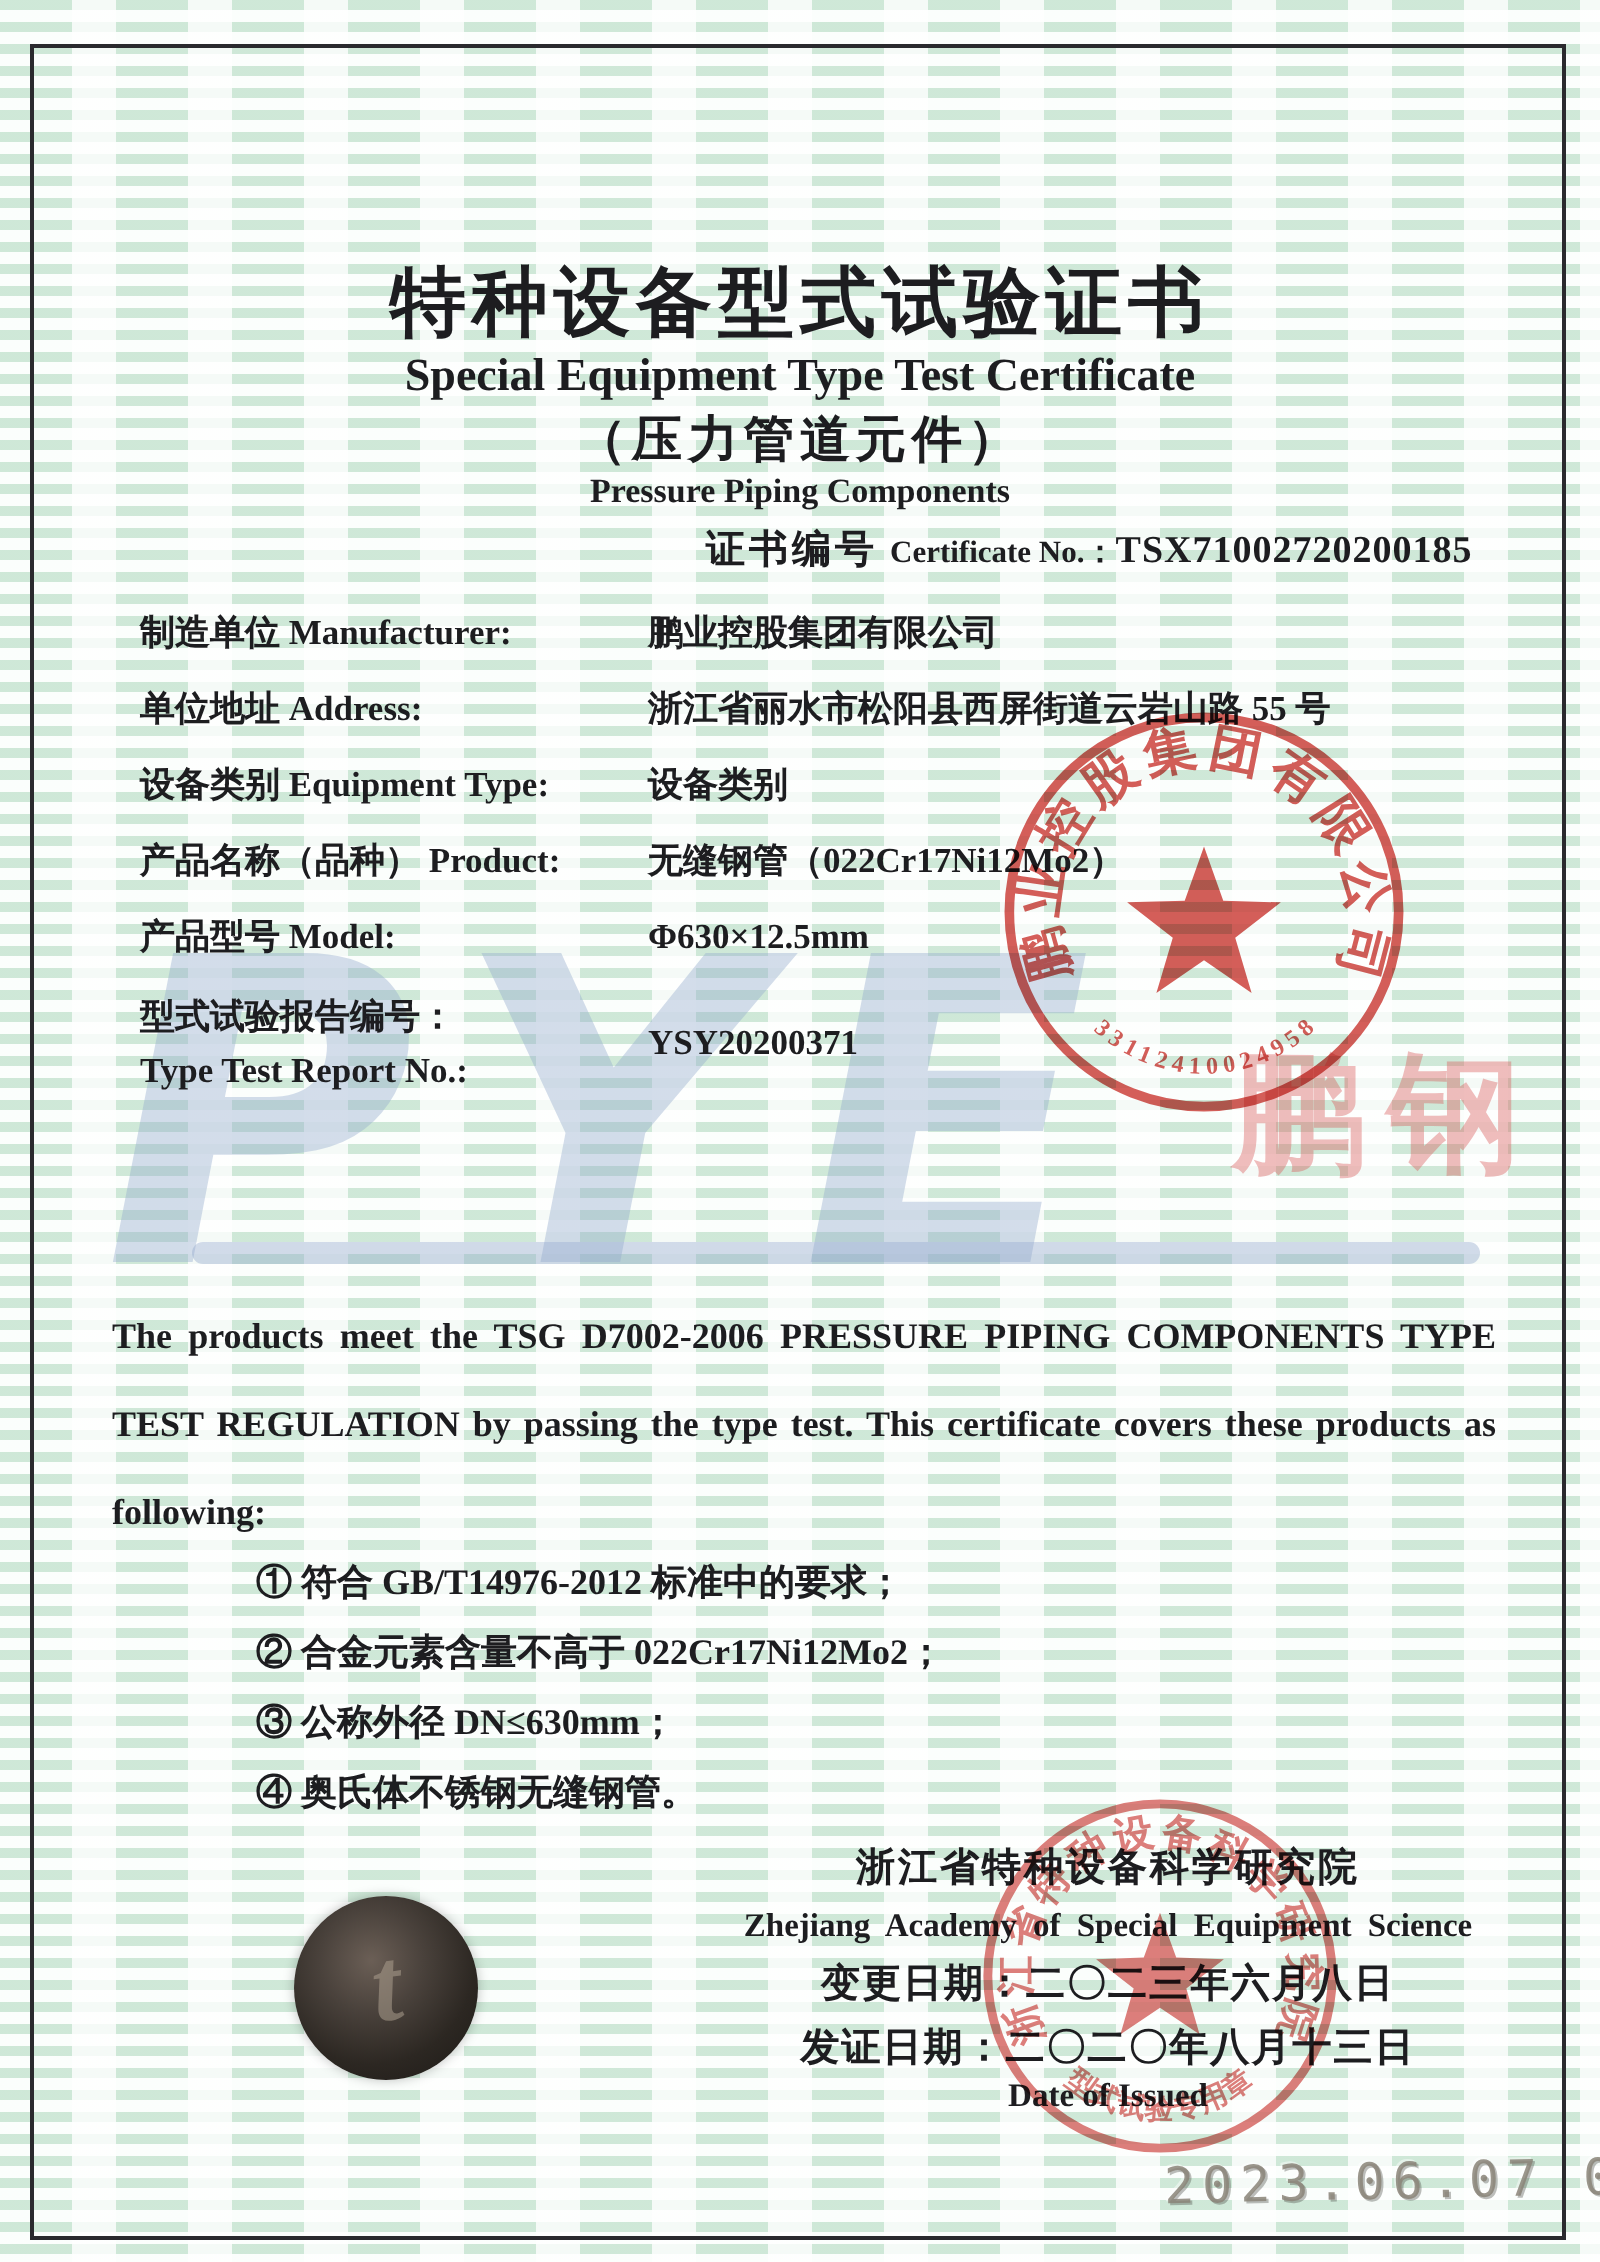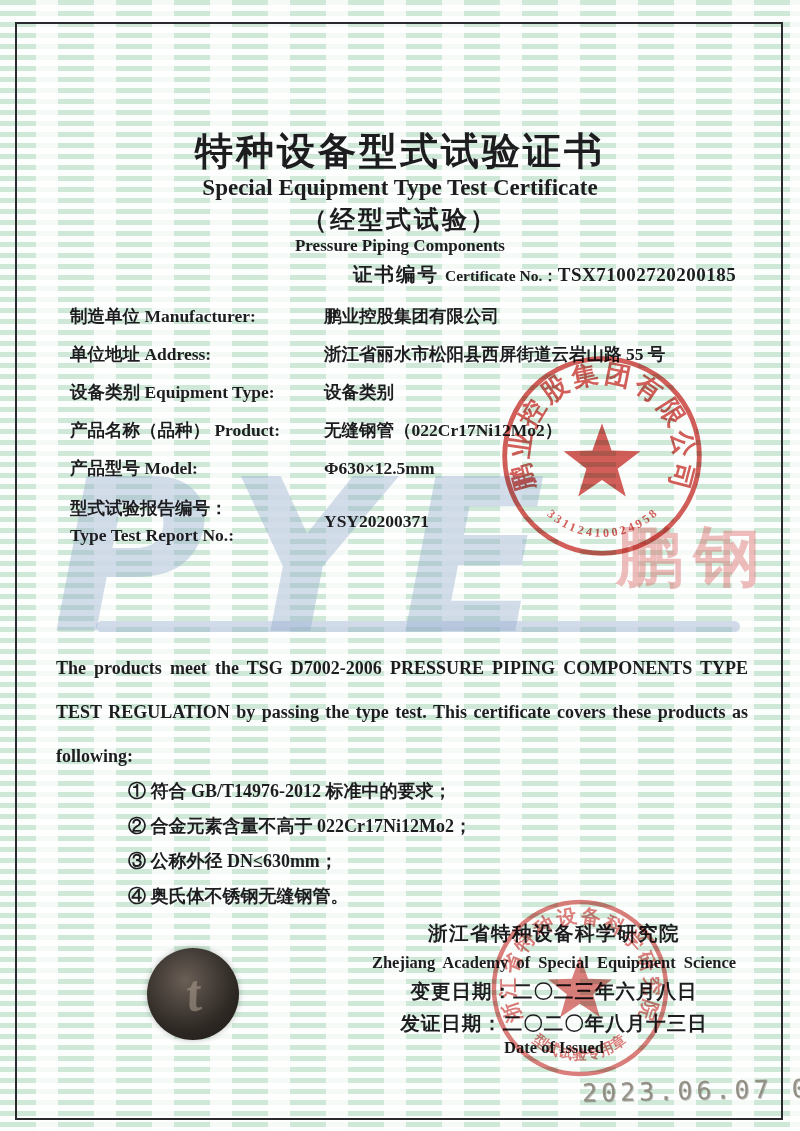--- a/index.html
+++ b/index.html
@@ -87,21 +87,21 @@
 
 <div class="page">
   <div class="frame"></div>
 
   <div class="wm-logo">PYE</div>
   <div class="wm-swoosh"></div>
   <div class="wm-brand">鹏钢</div>
 
   <div class="title-zh">特种设备型式试验证书</div>
   <div class="title-en">Special Equipment Type Test Certificate</div>
-  <div class="subtitle-zh">（经型式试验）</div>
+  <div class="subtitle-zh">（压力管道元件）</div>
   <div class="subtitle-en">Pressure Piping Components</div>
 
   <div class="certno-line">
     <span class="certno-zh">证书编号</span>
     <span class="certno-en">Certificate No.：</span>
     <span class="certno-val">TSX71002720200185</span>
   </div>
 
   <div class="fields">
     <div class="field-row">

